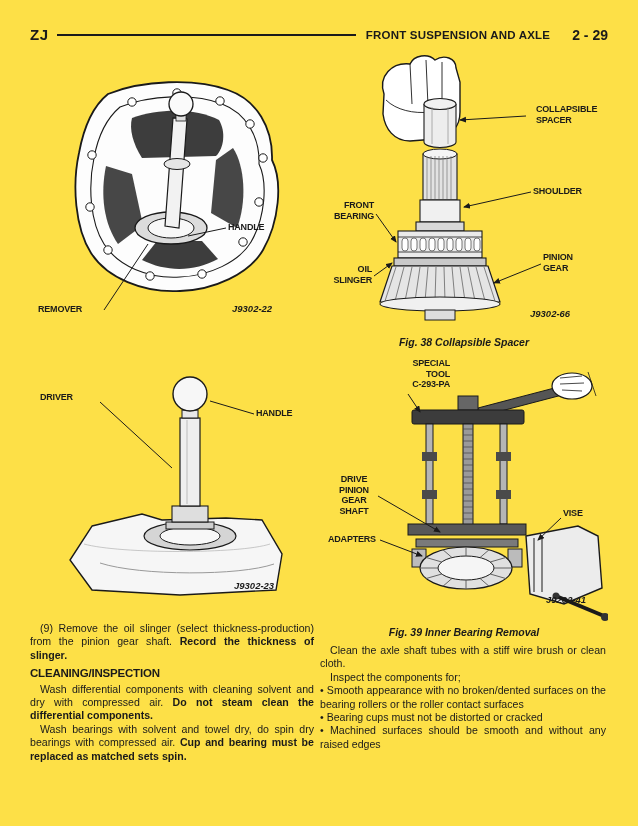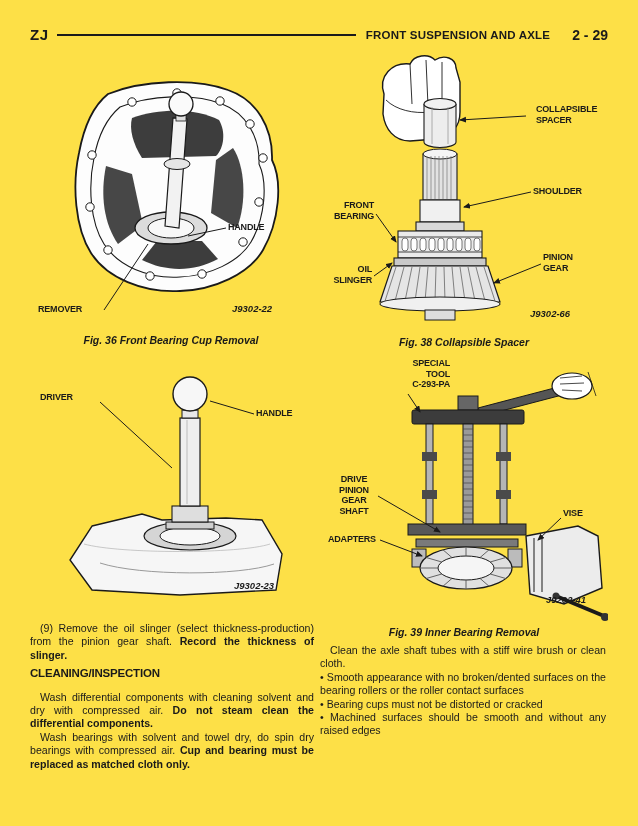--- a/index.html
+++ b/index.html
@@ -19,21 +19,21 @@
   .fig svg { position:absolute; left:0; top:0; width:100%; height:100%; }
   .flabel { position:absolute; font-size:9px; font-weight:bold; line-height:10.5px;
             white-space:pre-line; letter-spacing:-0.2px; }
   .fref { position:absolute; font-size:9.5px; font-weight:bold; font-style:italic; }
   .figcap { position:absolute; text-align:center; font-size:10.5px; font-weight:bold; font-style:italic; }
 
   
   .textcol { position:absolute; font-size:10.6px; line-height:13.4px; text-align:justify; }
   .textcol p { margin:0; }
   .indent { text-indent:10px; }
-  .subhead { font-size:11.5px; font-weight:bold; margin:5px 0 10px; text-align:left; letter-spacing:-0.2px; }
+  .subhead { font-size:11.5px; font-weight:bold; margin:5px 0 2px; text-align:left; letter-spacing:-0.2px; }
   .bullet { margin-top:1px; }
 </style>
 </head>
 <body>
 
 <div class="page">
 
   <div class="pagehead">
     <span class="model">ZJ</span>
     <span class="rule"></span>
@@ -69,21 +69,20 @@
       <ellipse cx="147" cy="112" rx="13" ry="5.5" fill="#e6e6e6" stroke="#1a1a1a" stroke-width="1"></ellipse>
       <rect x="146" y="62" width="10" height="7" fill="#e0e0e0" stroke="#1a1a1a" stroke-width="0.8"></rect>
       <circle cx="151" cy="52" r="12" fill="#fafafa" stroke="#1a1a1a" stroke-width="1.3"></circle>
       <line x1="196" y1="176" x2="158" y2="184" stroke="#1a1a1a" stroke-width="1"></line>
       <line x1="74" y1="258" x2="118" y2="192" stroke="#1a1a1a" stroke-width="1"></line>
     </svg>
     <div class="flabel" style="left:198px; top:170px;">HANDLE</div>
     <div class="flabel" style="left:8px; top:252px;">REMOVER</div>
     <div class="fref" style="left:202px; top:251px;">J9302-22</div>
   </div>
-  <div class="figcap" style="left:30px; top:334px; width:282px;">Fig. 36 Front Bearing Cup Removal</div>
 
   <div class="fig" style="left:322px; top:52px; width:284px; height:272px;">
     <svg viewBox="0 0 284 272">
       <defs>
         <marker id="ah38" markerWidth="8" markerHeight="8" refX="6" refY="3" orient="auto">
           <path d="M0,0 L7,3 L0,6 Z" fill="#1a1a1a"></path>
         </marker>
       </defs>
 
       <path d="M62,42 C56,24 70,10 88,12 C92,3 106,1 113,8 C122,2 134,6 134,16 L138,30 L138,60 C138,74 130,84 114,87 L88,89 C72,89 63,77 61,62 Z" fill="#ffffff" stroke="#1a1a1a" stroke-width="1.4"></path>
@@ -227,23 +226,24 @@
     <div class="flabel" style="left:8px; top:178px;">ADAPTERS</div>
     <div class="flabel" style="left:243px; top:152px;">VISE</div>
     <div class="fref" style="left:226px; top:238px;">J9202-41</div>
   </div>
   <div class="figcap" style="left:320px; top:626px; width:288px;">Fig. 39 Inner Bearing Removal</div>
 
   <section class="textcol" style="left:30px; top:622px; width:284px;">
     <p class="indent"><span>(9) Remove the oil slinger (select thickness-production) from the pinion gear shaft. </span><b>Record the thickness of slinger.</b></p>
     <h3 class="subhead">CLEANING/INSPECTION</h3>
     <p class="indent"><span>Wash differential components with cleaning solvent and dry with compressed air. </span><b>Do not steam clean the differential components.</b></p>
-    <p class="indent"><span>Wash bearings with solvent and towel dry, do spin dry bearings with compressed air. </span><b>Cup and bearing must be replaced as matched cloth only.</b></p>
+    <p class="indent"><span>Wash bearings with solvent and towel dry, do spin dry bearings with compressed air. </span><b>Cup and bearing must be replaced as matched sets spin.</b></p>
   </section>
 
   <section class="textcol" style="left:320px; top:644px; width:286px;">
     <p class="indent">Clean the axle shaft tubes with a stiff wire brush or clean cloth.</p>
+    <p class="indent">Inspect the components for;</p>
     <p class="bullet"><span>• </span><span>Smooth appearance with no broken/dented surfaces on the bearing rollers or the roller contact surfaces</span></p>
     <p class="bullet"><span>• </span><span>Bearing cups must not be distorted or cracked</span></p>
     <p class="bullet"><span>• </span><span>Machined surfaces should be smooth and without any raised edges</span></p>
   </section>
 
 </div>
 
 </body></html>

